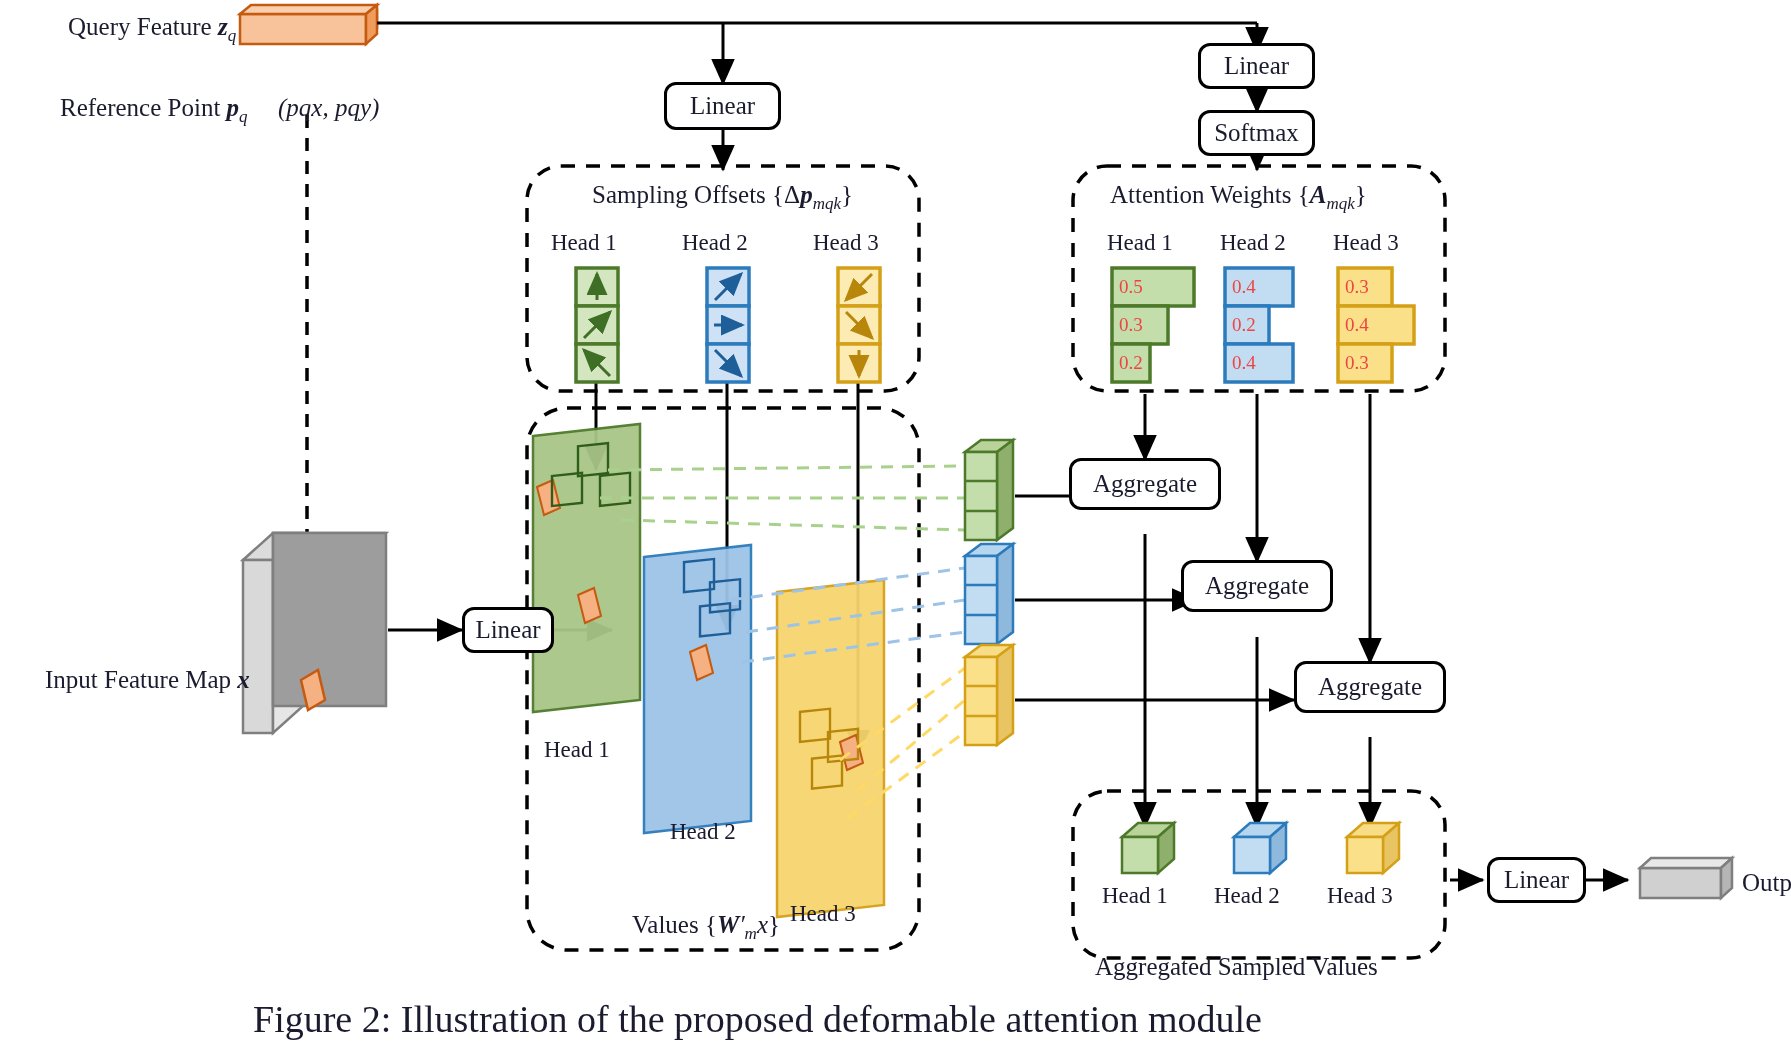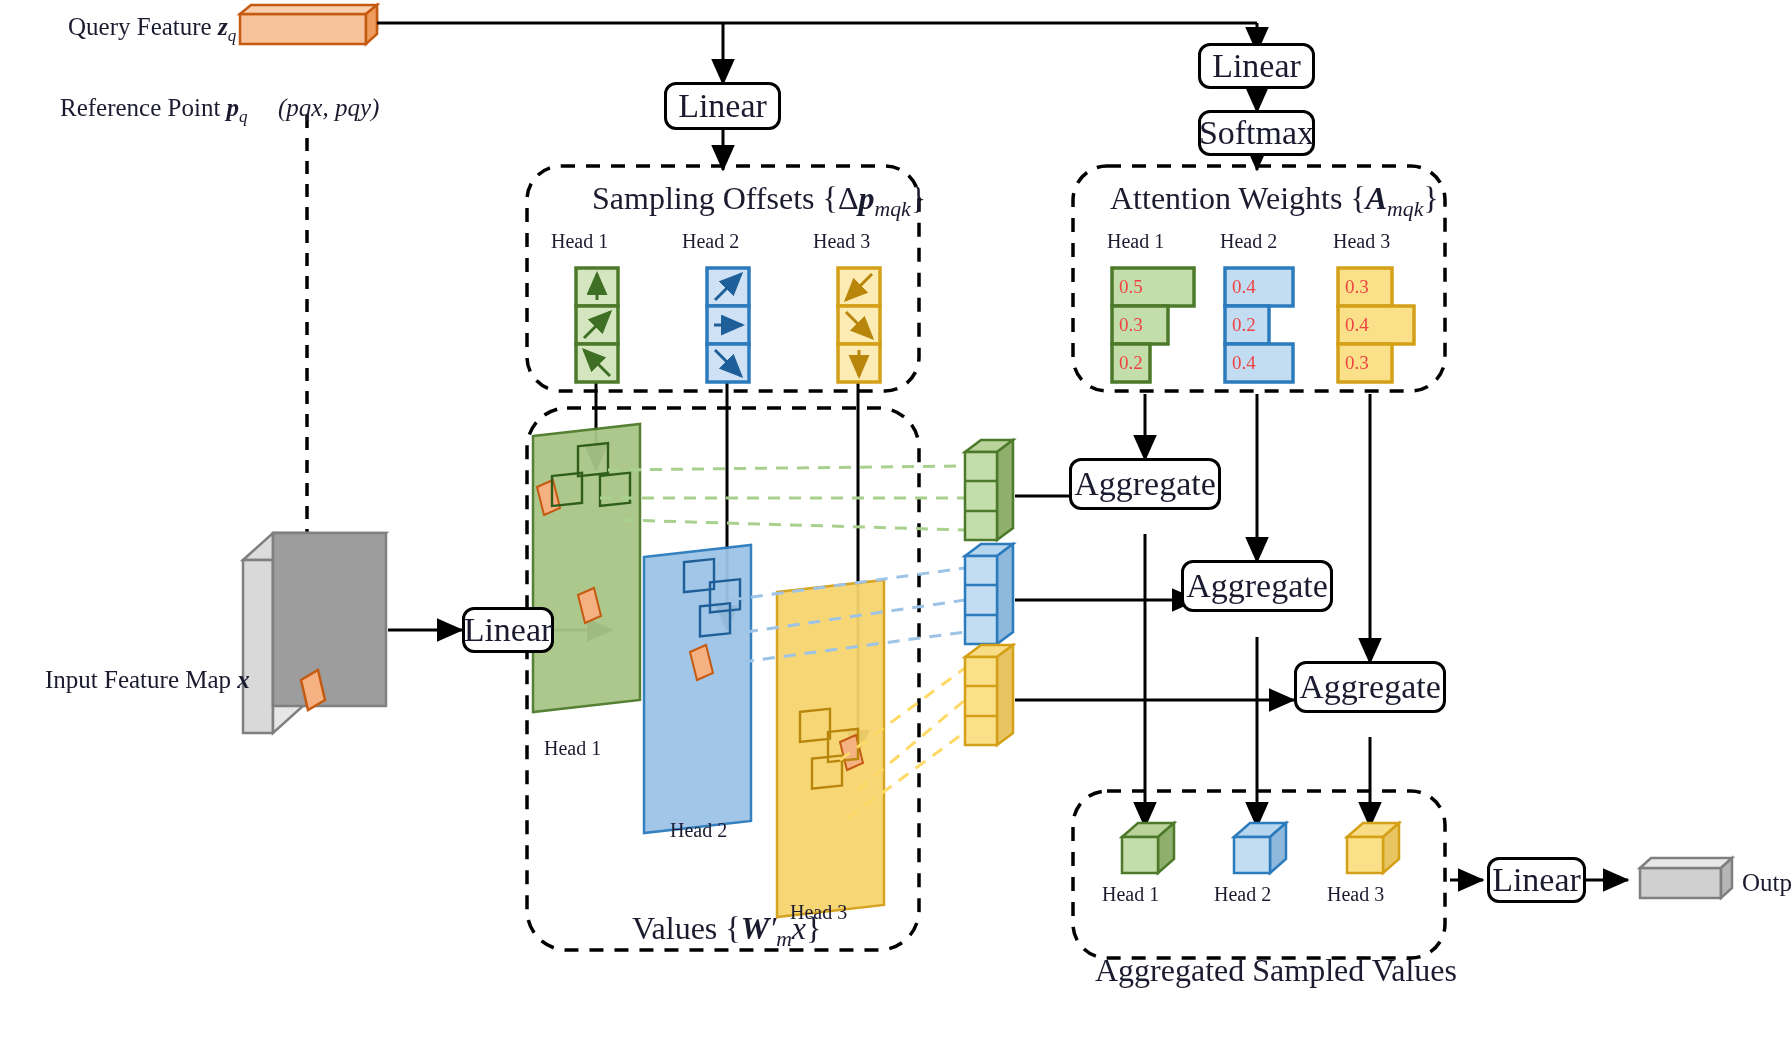--- a/index.html
+++ b/index.html
@@ -11,36 +11,36 @@
     color:#1b1b2f;
     overflow:hidden;
     position:relative;
   }
   #stage { position:absolute; left:0; top:0; width:1791px; height:1064px; }
   #svglayer { position:absolute; left:0; top:0; width:1791px; height:1064px; }
   .lbl { position:absolute; white-space:nowrap; line-height:1; }
 
   
   .t-side   { font-size:25px; }
-  .t-group  { font-size:32px; }
-  .t-head   { font-size:20px; }
+  .t-group  { font-size:25px; }
+  .t-head   { font-size:23px; }
   .t-val    { font-size:19px; color:#ef4444; }
   .t-cap    { font-size:38px; }
   .it { font-style:italic; }
   .bi { font-weight:bold; font-style:italic; }
   sub { font-size:0.68em; font-style:italic; }
 
   
   .pbox {
     position:absolute;
     border:3px solid #000;
     border-radius:12px;
     background:#fff;
     display:flex; align-items:center; justify-content:center;
-    font-size:34px;
+    font-size:25px;
     font-family:"Liberation Serif", serif;
   }
 </style>
 </head>
 <body>
 
 <div id="stage">
 
 <svg id="svglayer" viewBox="0 0 1791 1064">
   <defs>
@@ -347,14 +347,15 @@
 <div class="pbox" style="left:1294px; top:661px; width:152px; height:52px;">
   <span>Aggregate</span>
 </div>
 
 <div class="pbox" style="left:1487px; top:857px; width:99px; height:46px;">
   <span>Linear</span>
 </div>
 
 <div class="lbl t-side" style="left:1742px; top:870px;">Output</div>
 
+<div class="lbl t-cap" style="left:253px; top:1000px;">Figure 2: Illustration of the proposed deformable attention module</div>
 
 </div>
 
 </body></html>

